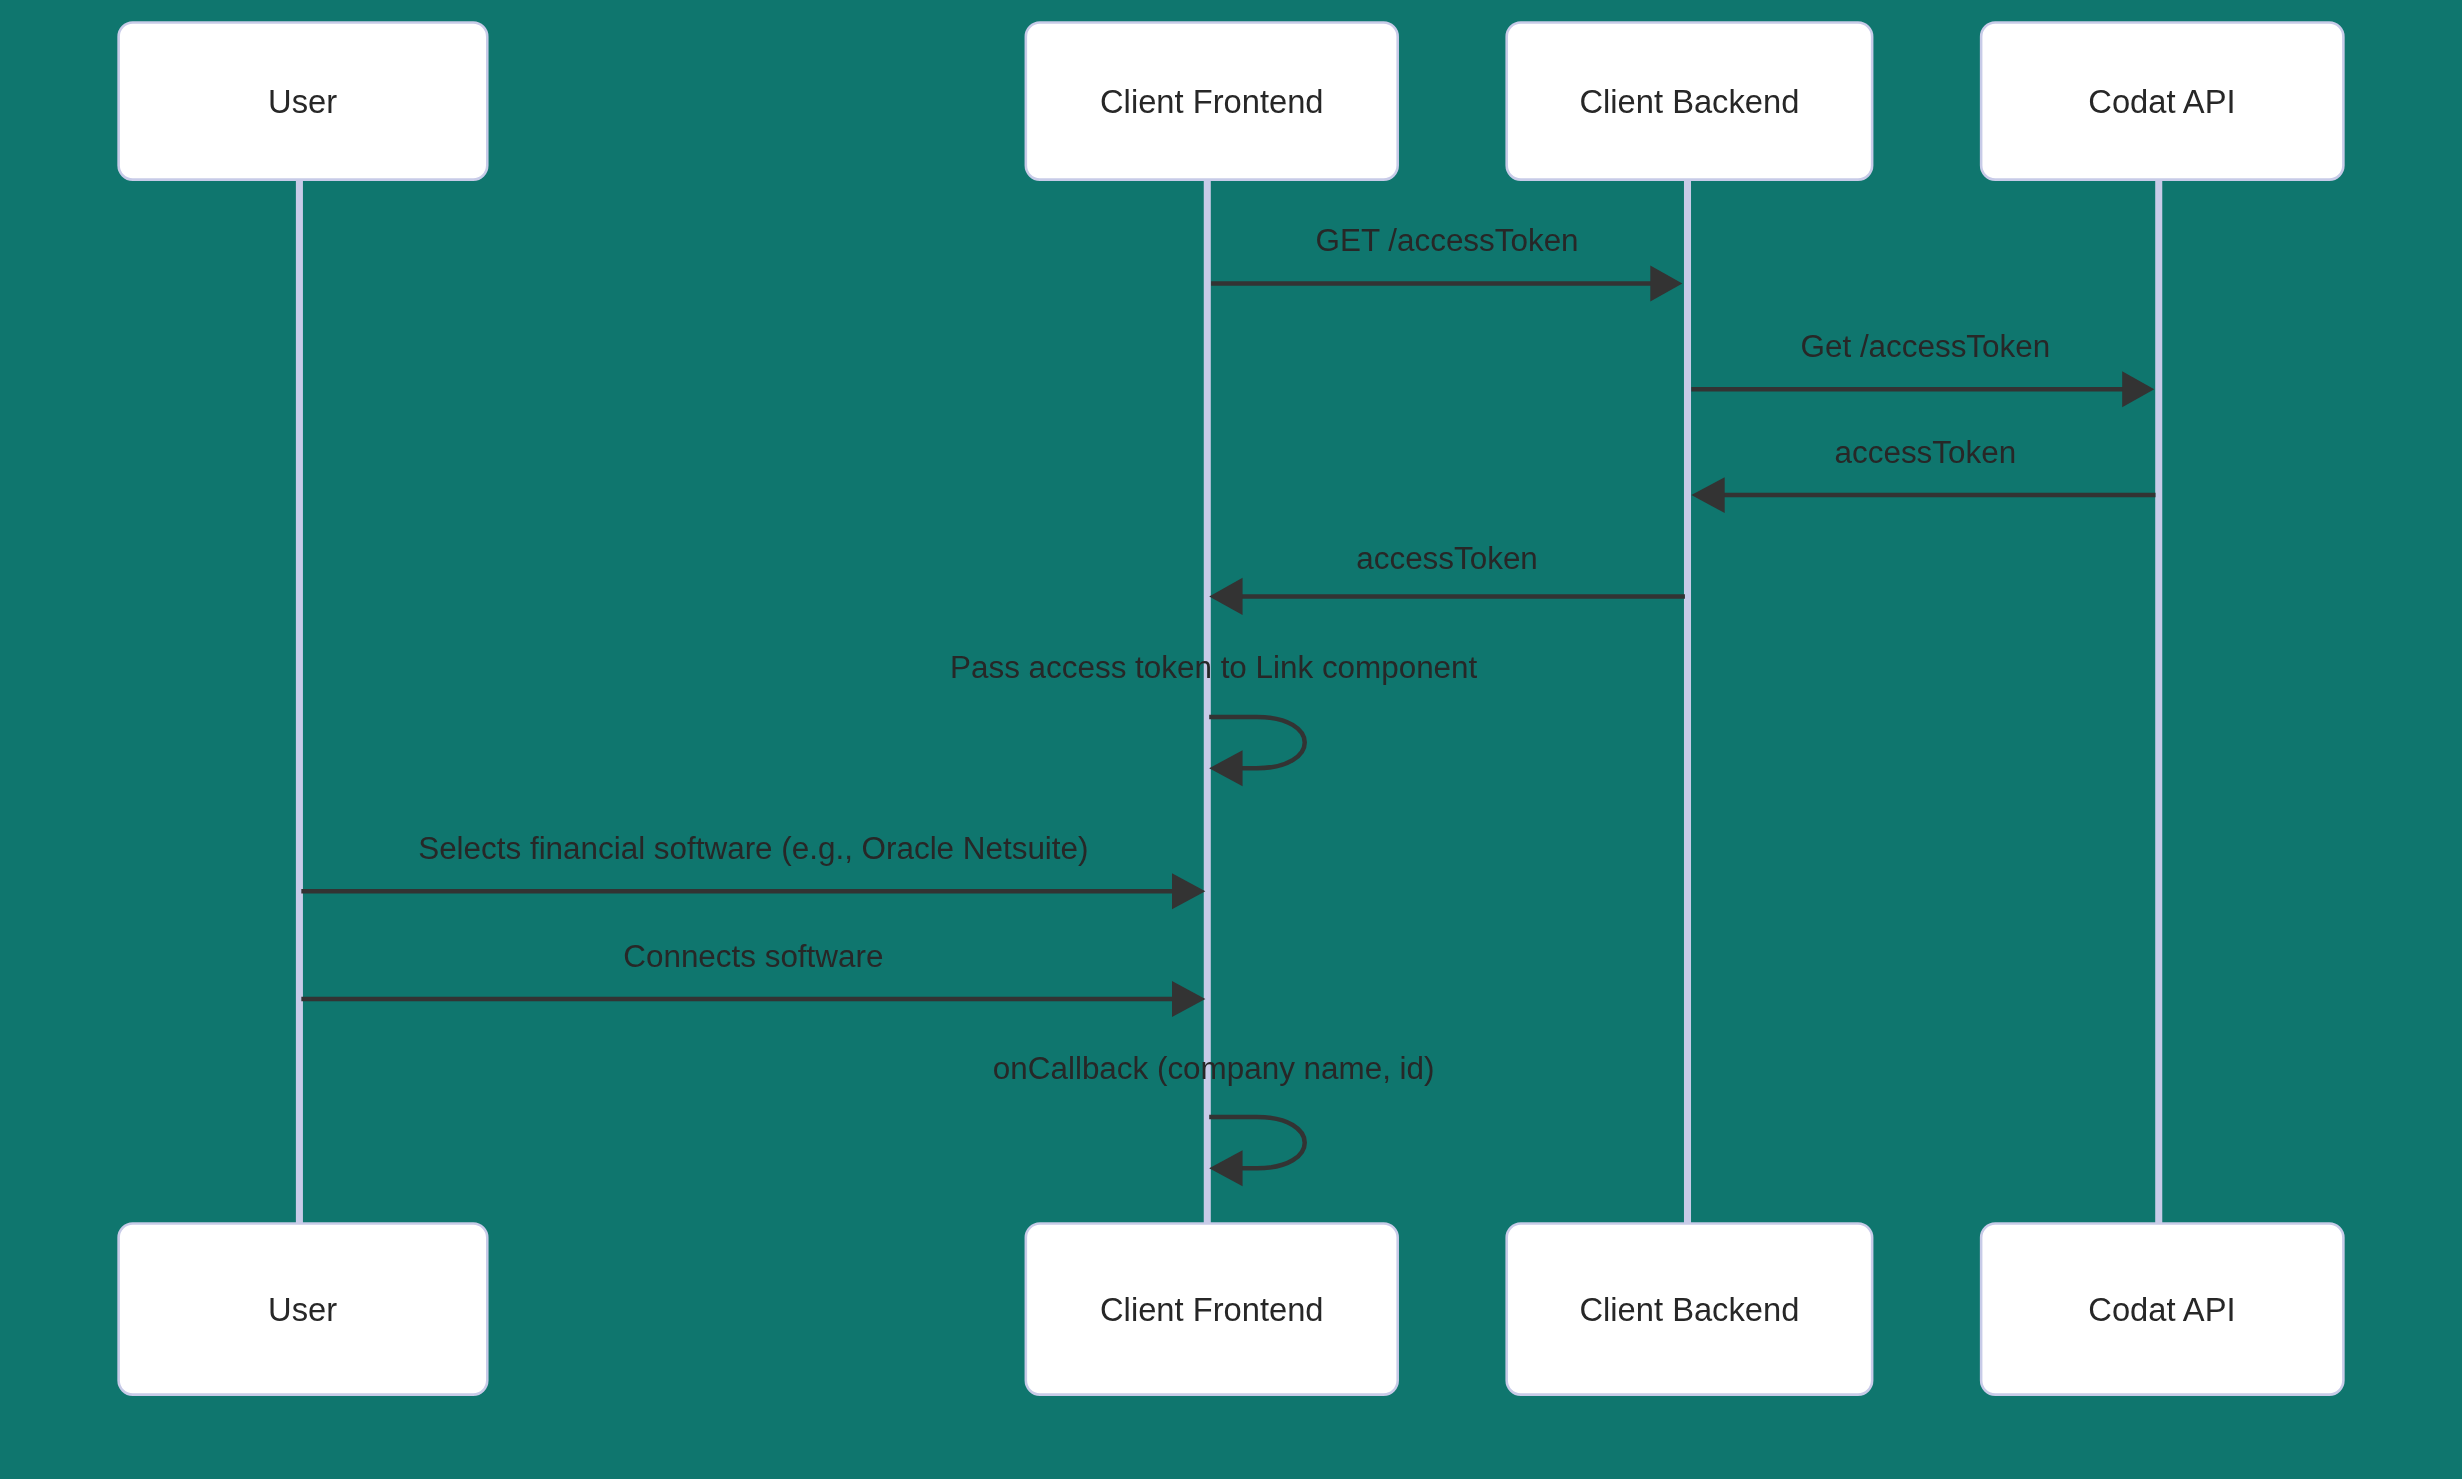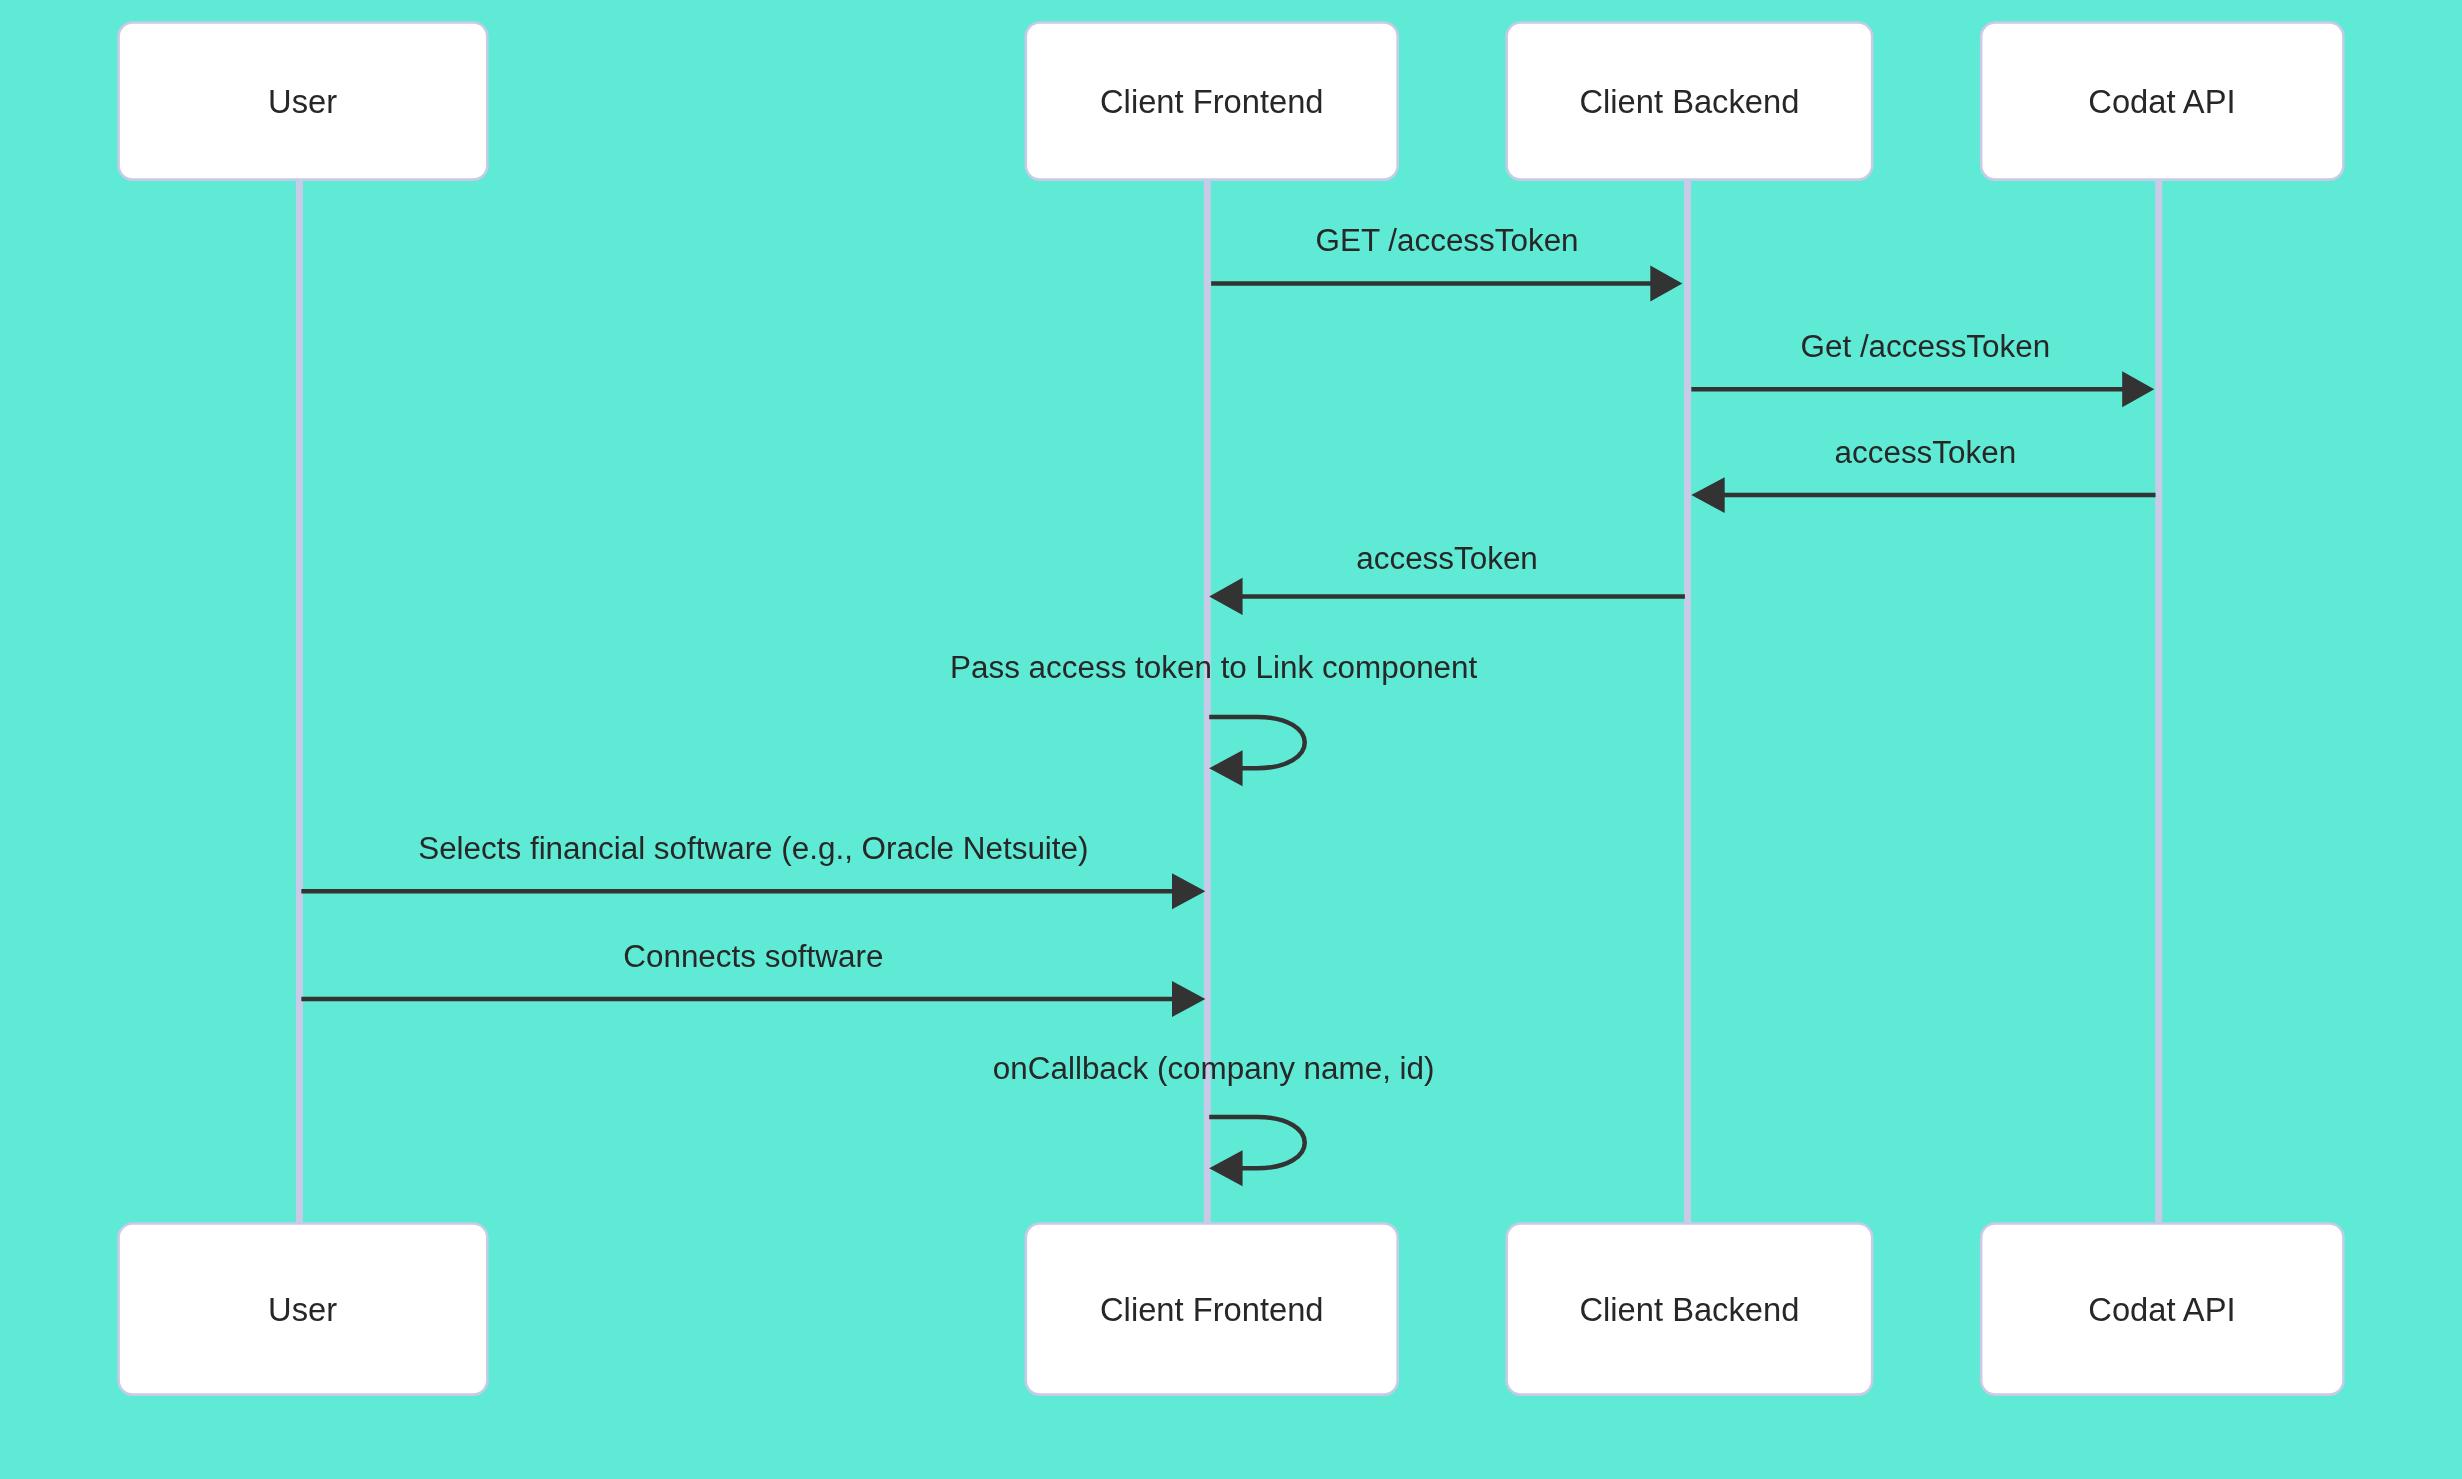--- a/index.html
+++ b/index.html
@@ -8,21 +8,21 @@
     padding: 0;
     background: #ffffff;
   }
   body {
     font-family: "Liberation Sans", sans-serif;
   }
   #diagram-root {
     position: relative;
     width: 2462px;
     height: 1480px;
-    background: #5eead4;
+    background: #0f766e;
     overflow: hidden;
   }
   #diagram-svg {
     position: absolute;
     left: 0;
     top: 0;
     width: 2462px;
     height: 1480px;
     display: block;
   }

